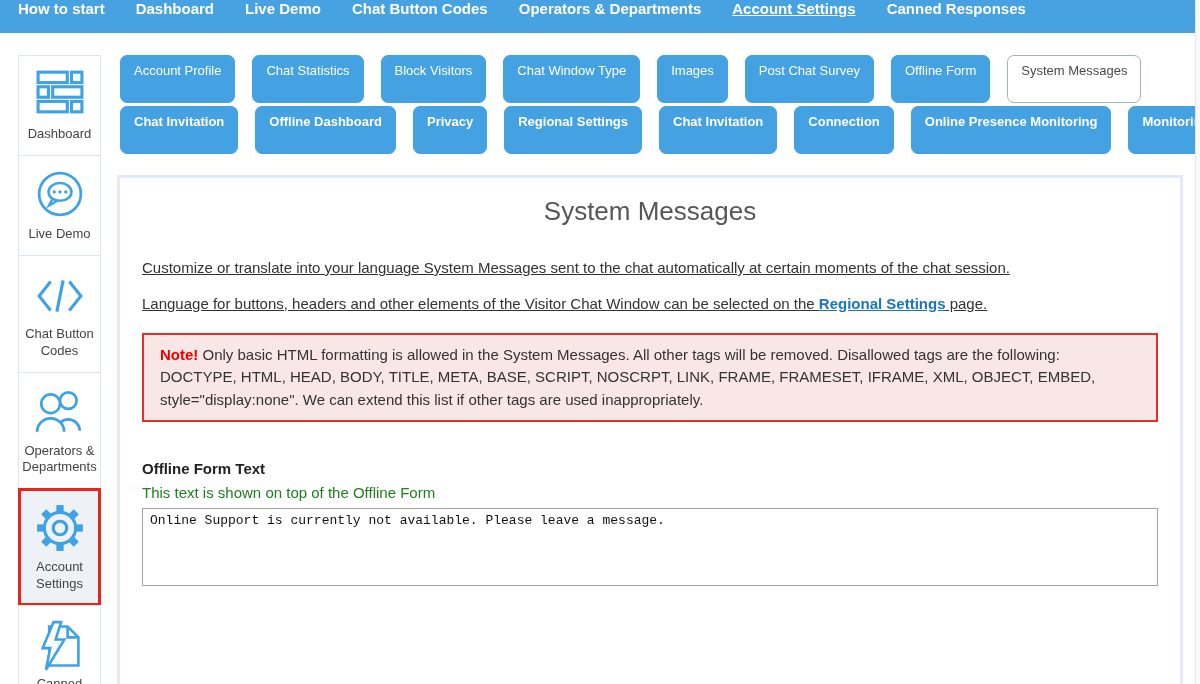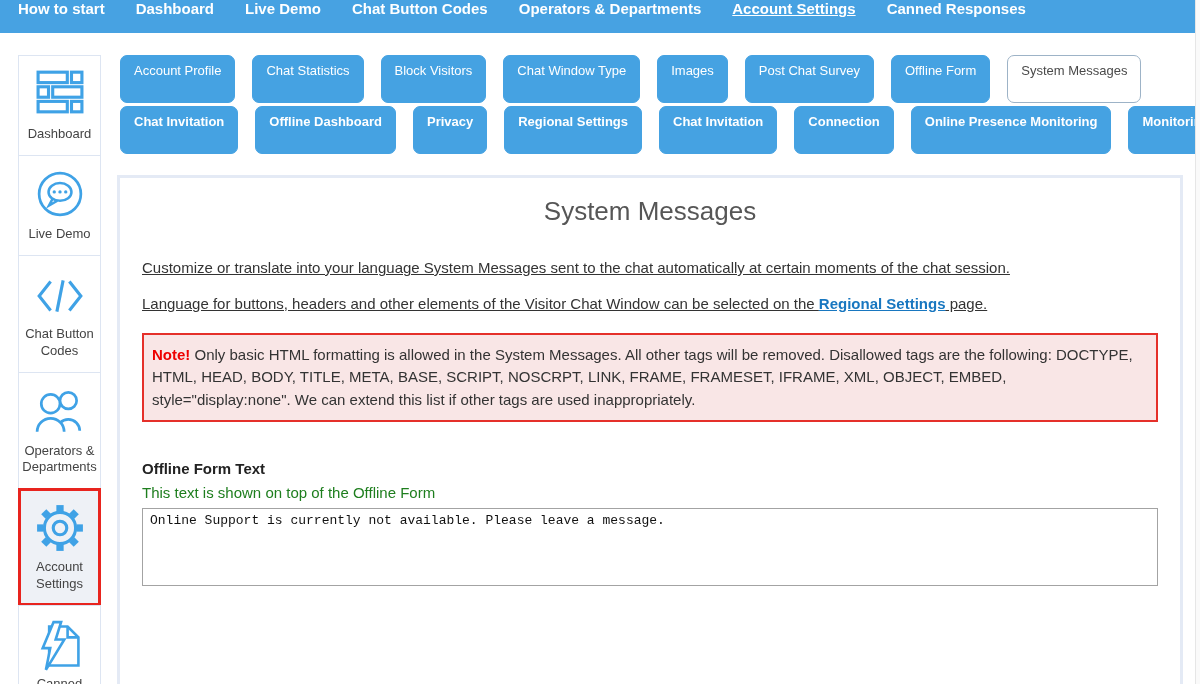--- a/index.html
+++ b/index.html
@@ -55,21 +55,21 @@
     min-height:530px; padding:8px 22px 40px;
   }
   .page-title {
     font-size:26px; font-weight:normal; color:#565656; text-align:center;
     margin:10px 0 30px;
   }
   .intro { font-size:15px; line-height:1.45; margin:0 0 14px; color:#333;text-decoration:underline; }
   .intro a { color:#1877c0; font-weight:bold; text-decoration:underline; cursor:pointer; }
 
   .note-box {
-    border:2px solid #e5302a; background:#f9e6e6; padding:9px 8px;
+    border:2px solid #e5302a; background:#f9e6e6; padding:9px 16px;
     font-size:15px; line-height:1.5; color:#333; margin-top:18px;
   }
   .note-box .note-label { color:#ee0000; font-weight:bold; }
 
   .section { margin-top:38px; }
   .section + .section { margin-top:52px; }
   .section-label {
     font-size:15px; font-weight:bold; color:#222; position:relative; width:fit-content;
   }
   .arrow { position:absolute; left:140px; top:-28px; pointer-events:none; }

